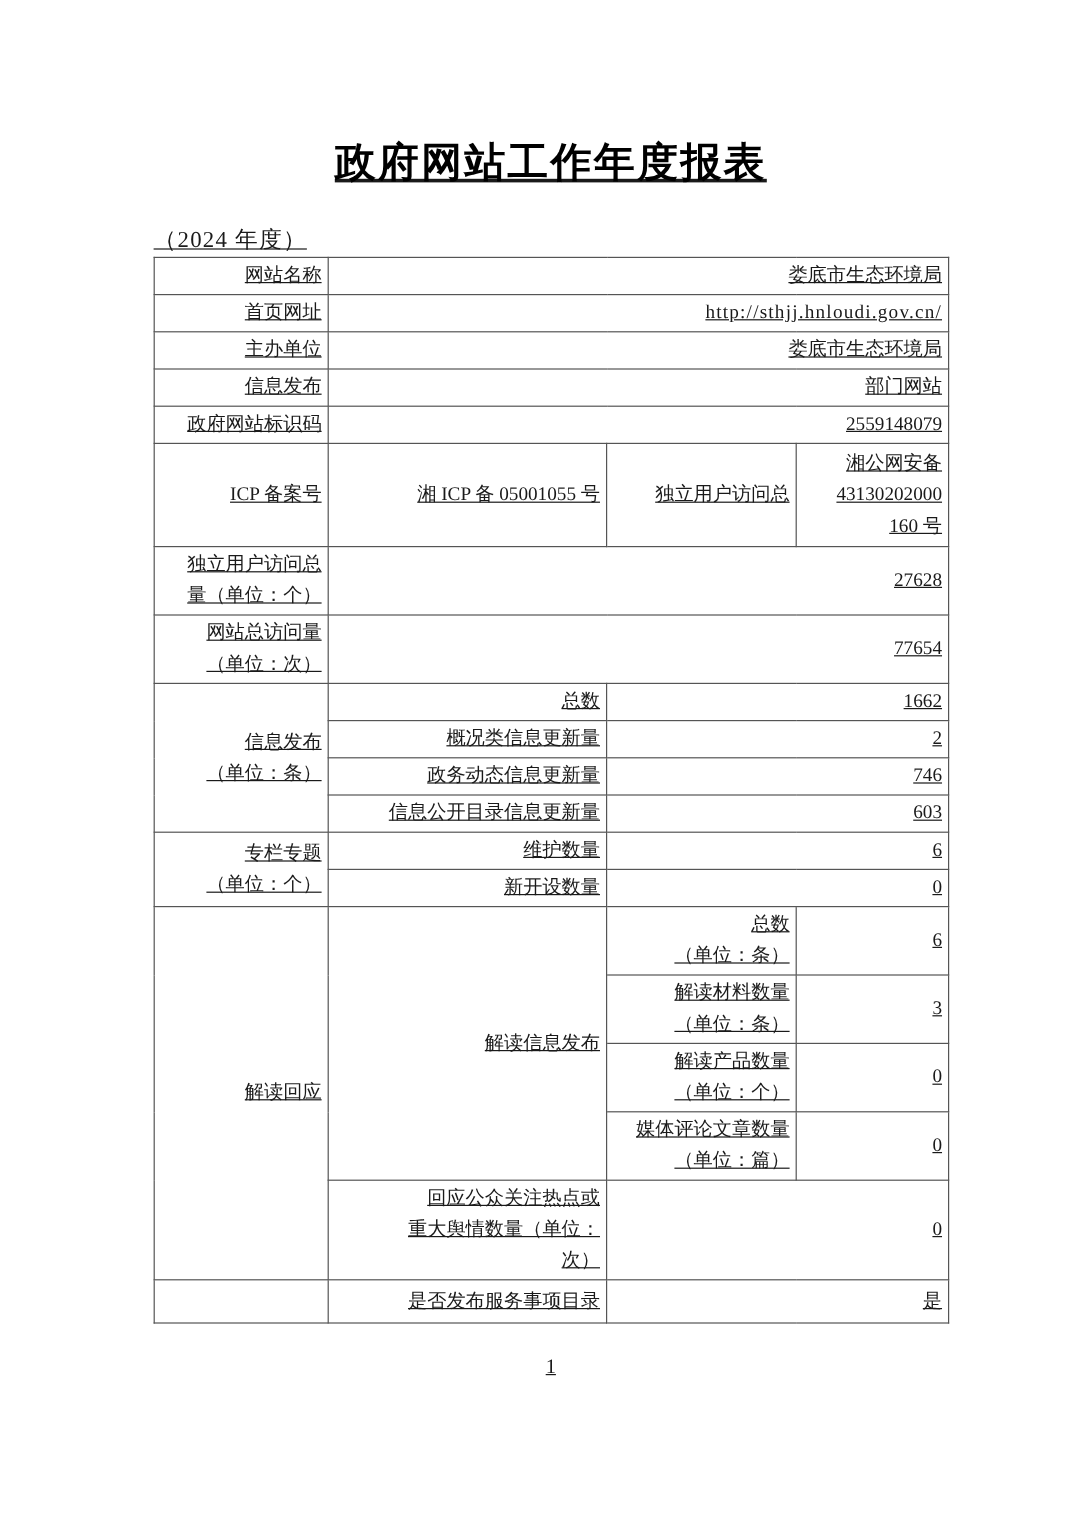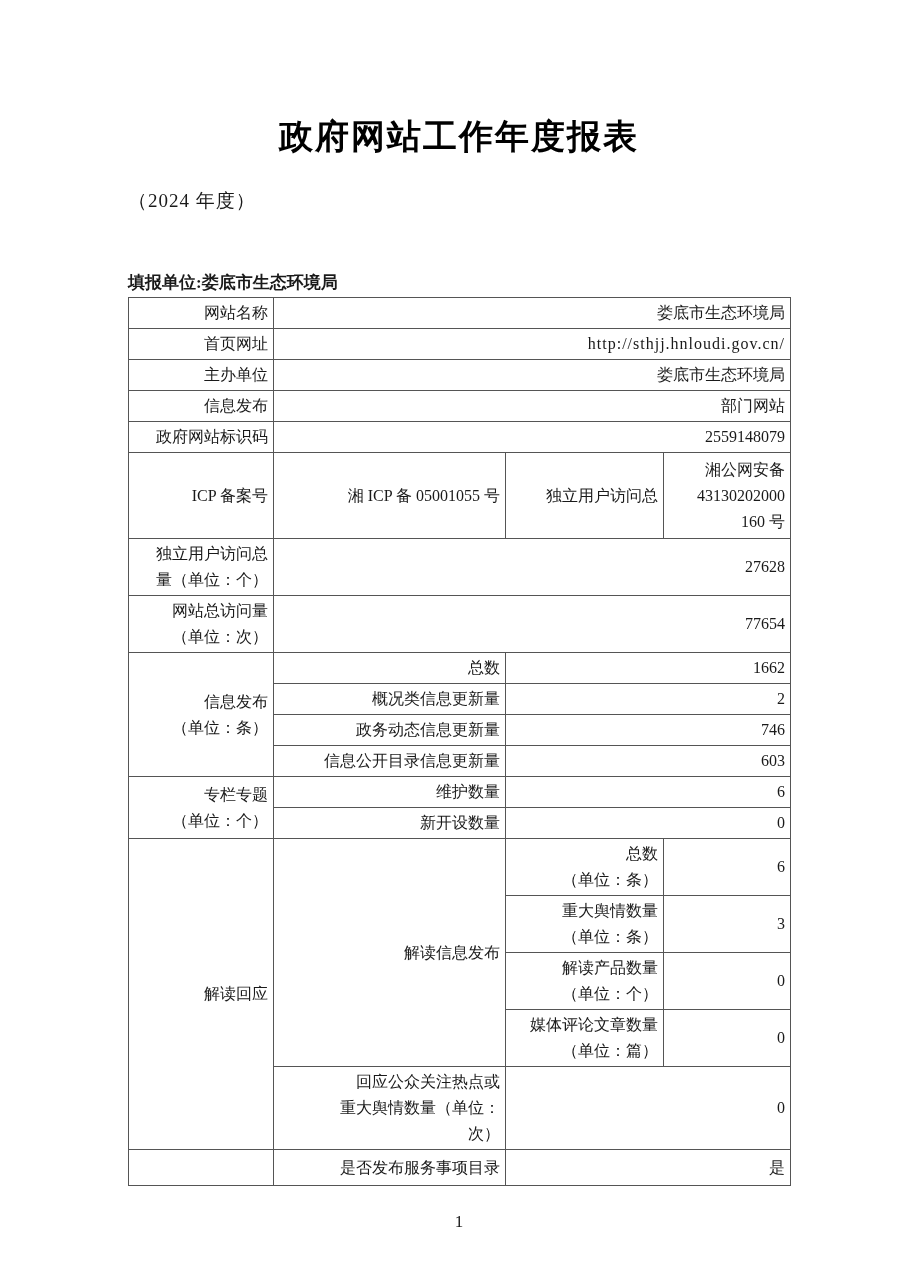--- a/index.html
+++ b/index.html
@@ -2,21 +2,21 @@
 <html><head>
 <meta charset="utf-8">
 <style>
   html, body { margin: 0; padding: 0; }
   body {
     width: 900px; height: 1272px;
     background: #ffffff;
     font-family: "Liberation Serif", "DejaVu Serif", serif;
     color: #1a1a1a;
   }
-  .page { position: relative; width: 900px; height: 1272px; overflow: hidden; }
+  .page { position: relative; width: 900px; height: 1272px; overflow: hidden; text-decoration: underline; }
   .content { margin-left: 128px; width: 662px; }
   .doc-title {
     padding-top: 114px;
     text-align: center;
     font-family: "Liberation Sans", "DejaVu Sans", sans-serif;
     font-weight: bold;
     font-size: 34px;
     letter-spacing: 2px;
     color: #000;
     line-height: 44px;
@@ -65,21 +65,20 @@
   }
 </style>
 </head>
 <body>
 
 <div class="page">
   <div class="content">
 
     <div class="doc-title">政府网站工作年度报表</div>
     <div class="doc-subtitle">（2024 年度）</div>
-    <div class="unit-line">填报单位:娄底市生态环境局</div>
 
     <table class="report">
       <colgroup>
         <col style="width:145px">
         <col style="width:232px">
         <col style="width:158px">
         <col style="width:127px">
       </colgroup>
       <tbody>
         <tr class="rh-s">
@@ -152,21 +151,21 @@
         </tr>
 
         <tr class="rh-sub">
           <td rowspan="5">解读回应</td>
           <td rowspan="4">解读信息发布</td>
           <td>总数
 （单位：条）</td>
           <td>6</td>
         </tr>
         <tr class="rh-sub">
-          <td>重大舆情数量
+          <td>解读材料数量
 （单位：条）</td>
           <td>3</td>
         </tr>
         <tr class="rh-sub">
           <td>解读产品数量
 （单位：个）</td>
           <td>0</td>
         </tr>
         <tr class="rh-sub">
           <td>媒体评论文章数量

